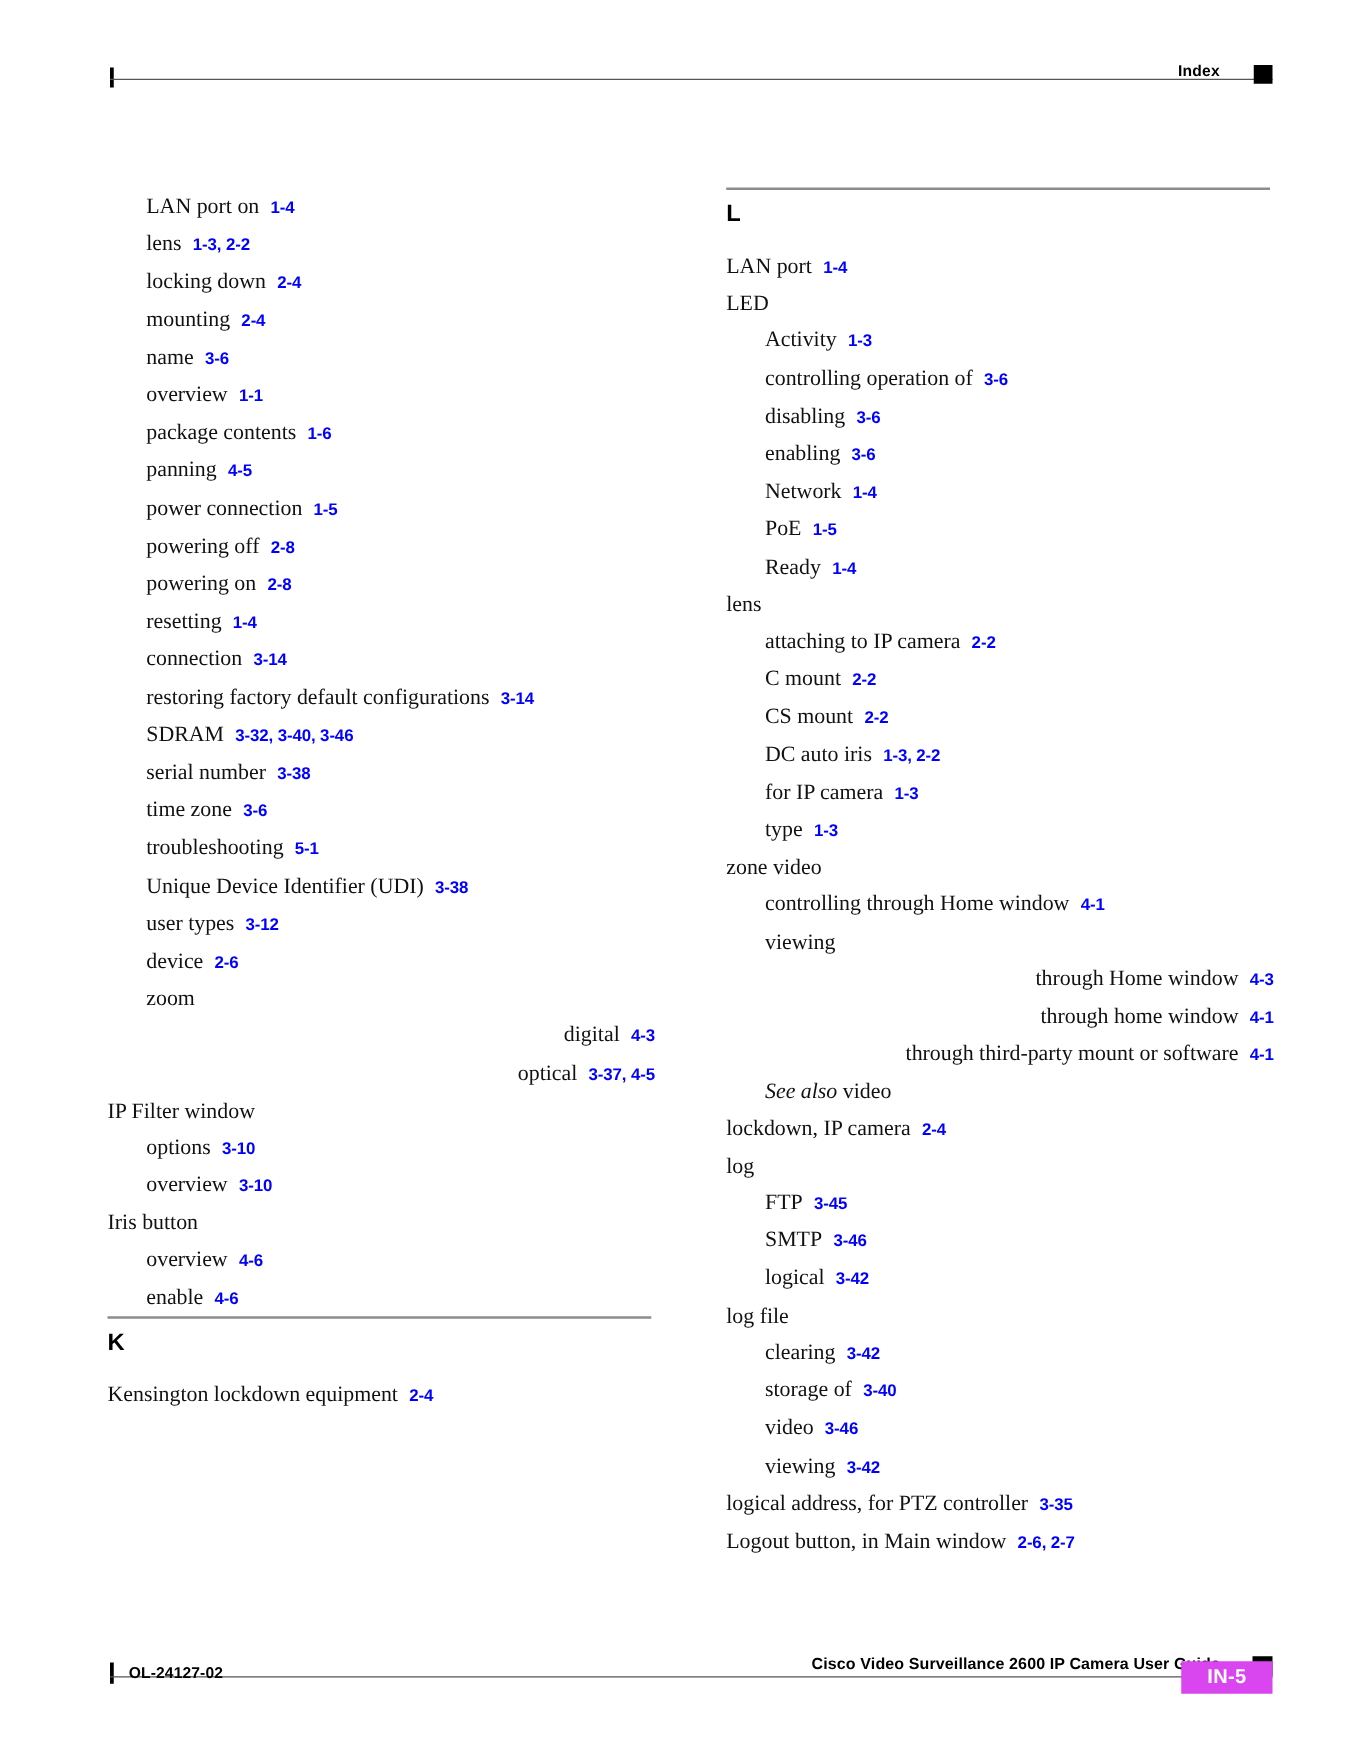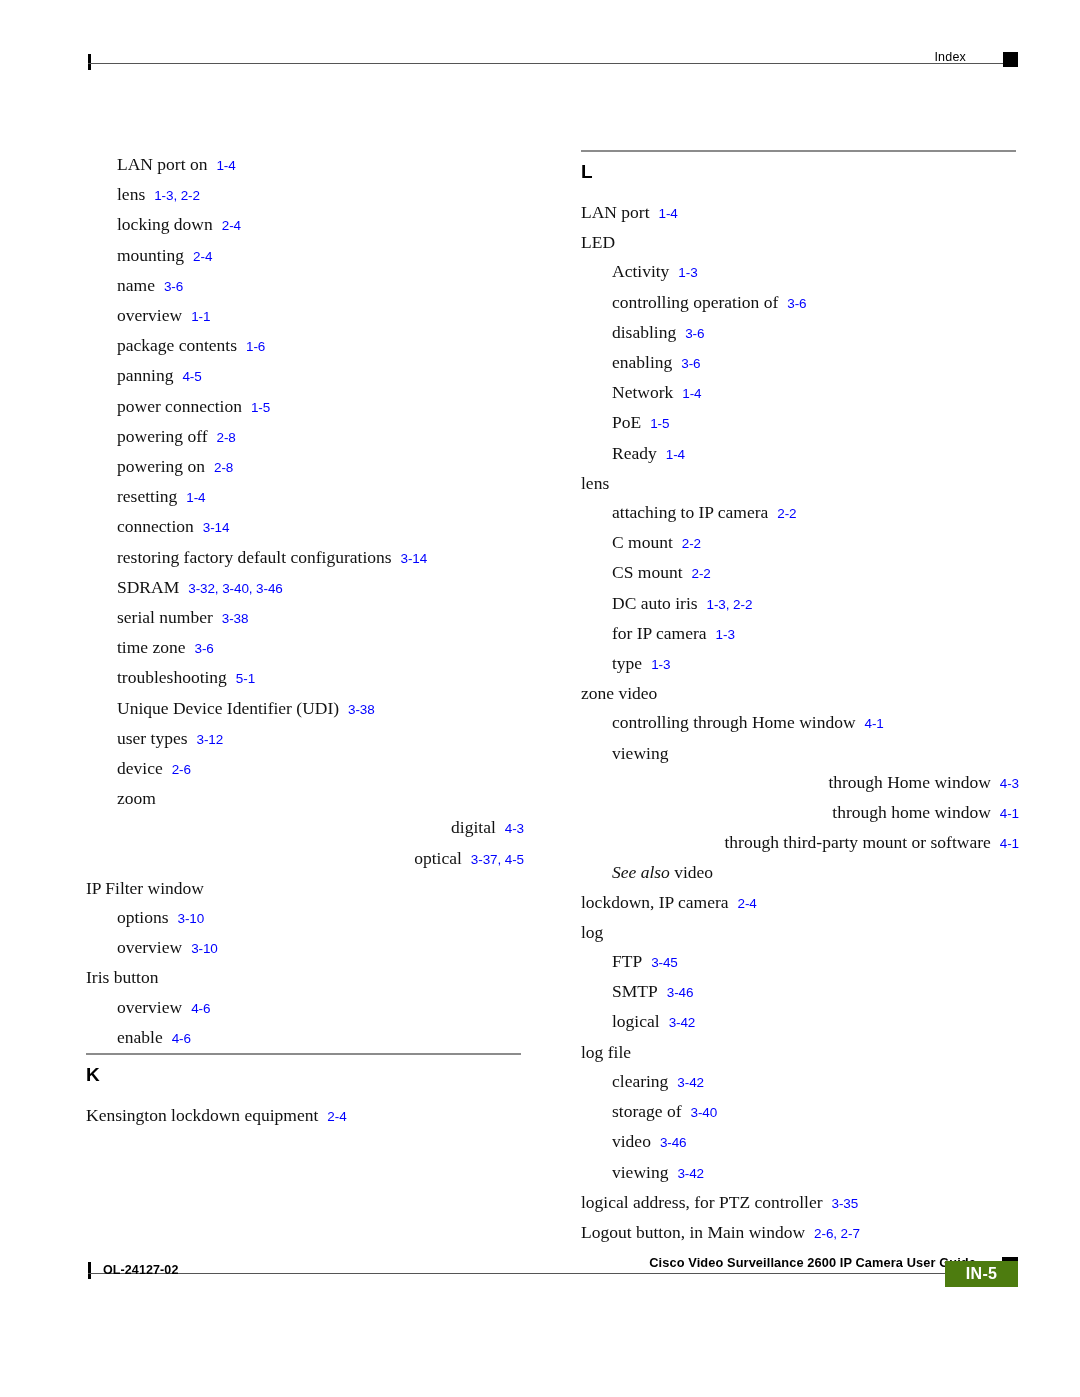--- a/index.html
+++ b/index.html
@@ -35,24 +35,24 @@
   .header-tick {
     position: absolute;
     left: 0px;
     top: 6px;
     width: 3px;
     height: 16px;
     background: #000000;
   }
   .header-label {
     position: absolute;
-    right: 52px;
+    right: 42px;
     top: 0px;
     font-family: "Liberation Sans", sans-serif;
-    font-weight: normal;
+    font-weight: bold;
     font-size: 12.5px;
     letter-spacing: 0.2px;
     color: #000000;
     line-height: 18px;
   }
   .header-square {
     position: absolute;
     right: 0px;
     top: 4px;
     width: 15px;
@@ -99,35 +99,35 @@
   }
   .lvl0 { padding-left: 0px; }
   .lvl1 { padding-left: 31px; }
   .lvl2 { padding-left: 65px; text-align: right; }
 
   .entry .term {
     color: #111111;
   }
   .entry .pages {
     font-family: "Liberation Sans", sans-serif;
-    font-weight: normal;
+    font-weight: bold;
     font-size: 13.5px;
     color: #0000FF;
     margin-left: 9px;
     letter-spacing: -0.1px;
   }
   .entry .see-also {
     font-style: italic;
   }
 
   
   .footer {
     position: absolute;
     left: 88px;
-    top: 1254px;
+    top: 1322px;
     width: 930px;
     height: 40px;
   }
   .footer-rule {
     position: absolute;
     left: 0;
     top: 19px;
     width: 930px;
     height: 1px;
     background: #555555;
@@ -168,21 +168,21 @@
     width: 16px;
     height: 16px;
     background: #000000;
   }
   .footer-pagebox {
     position: absolute;
     left: 857px;
     top: 7px;
     width: 73px;
     height: 26px;
-    background: #4d7c0f;
+    background: #d946ef;
     color: #ffffff;
     font-family: "Liberation Sans", sans-serif;
     font-weight: bold;
     font-size: 16px;
     text-align: center;
     line-height: 26px;
     letter-spacing: 0.3px;
   }
 </style>
 </head>

